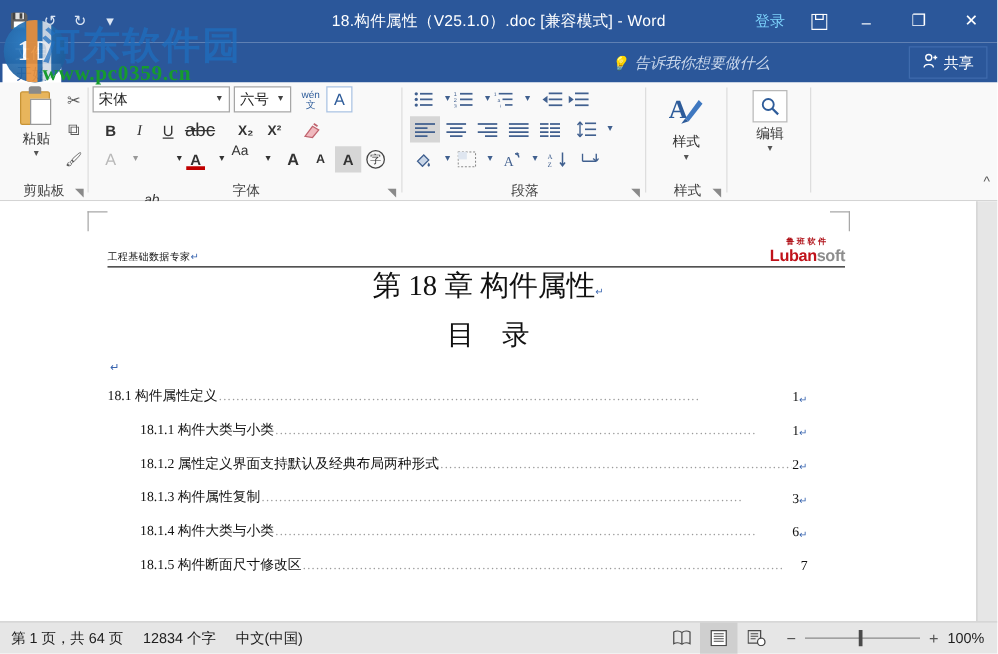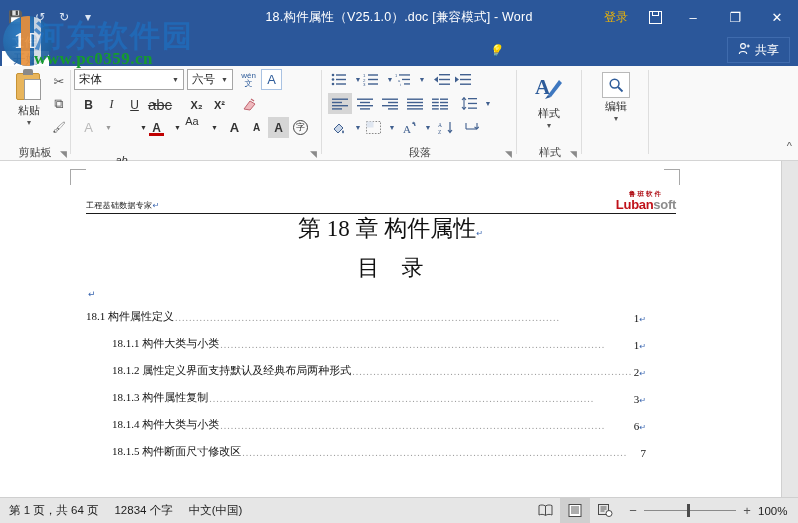--- a/index.html
+++ b/index.html
@@ -29,21 +29,21 @@
     position: absolute; left: 0; top: 0; width: 798px; height: 34px;
     display: flex; align-items: center; justify-content: center;
     font-size: 12.5px; color: #ffffff; letter-spacing: .2px;
     pointer-events: none;
   }
   .title-right {
     position: absolute; right: 0; top: 0; height: 34px;
     display: flex; align-items: center;
   }
   .signin {
-    font-size: 12px; color: #eab308; padding: 1px 10px; height: 34px;
+    font-size: 12px; color: #7dd3fc; padding: 1px 10px; height: 34px;
     display: flex; align-items: center;
   }
   .ribbon-display {
     width: 34px; height: 34px; display: flex;
     align-items: center; justify-content: center;
   }
   .win-btn {
     width: 42px; height: 34px; display: flex;
     align-items: center; justify-content: center;
     color: #fff; font-size: 13px;
@@ -333,20 +333,21 @@
       <div class="tab">插入</div>
       <div class="tab">设计</div>
       <div class="tab">布局</div>
       <div class="tab">引用</div>
       <div class="tab">邮件</div>
       <div class="tab">审阅</div>
       <div class="tab">视图</div>
     </div>
     <div class="tellme">
       <span class="bulb">💡</span>
+      <span>告诉我你想要做什么</span>
     </div>
     <div class="share-btn">
       <span>
         <svg width="13" height="13" viewBox="0 0 13 13" aria-hidden="true">
           <circle cx="5" cy="4" r="2.4" fill="none" stroke="#ffffff" stroke-width="1.1"></circle>
           <path d="M1.3 12 C1.3 8.6 8.7 8.6 8.7 12" fill="none" stroke="#ffffff" stroke-width="1.1"></path>
           <path d="M10.2 2.4 v3.2 M8.6 4 h3.2" stroke="#ffffff" stroke-width="1.1"></path>
         </svg>
       </span>
       <span>共享</span>
@@ -420,20 +421,21 @@
         <div class="fbtn" style="left:106px; top:44px; width:24px; font-size:11px;">Aa</div>
         <div class="fbtn" style="left:130px; top:51px; width:10px; font-size:7px;">▼</div>
 
         <div class="fbtn" style="left:150px; top:51px; font-size:13px; font-weight:bold;">A</div>
         <div class="fbtn" style="left:172px; top:51px; font-size:10px; font-weight:bold;">A</div>
         <div class="fbtn sel" style="left:194px; top:51px; font-size:12px; font-weight:bold;">A</div>
         <div class="fbtn" style="left:216px; top:51px; font-size:11px;">
           <span style="border:1px solid #444; border-radius:50%; padding:0 2px; font-size:9px;">字</span>
         </div>
       </div>
+      <div class="grp-label">字体</div>
       <div class="dlg-launch">◥</div>
     </div>
     <div class="grp-sep" style="left:321px;"></div>
 
     <div class="grp" style="left:325px; width:190px;">
       <div class="grp-body">
         <div class="pbtn" style="left:3px; top:3px;">
           <svg width="16" height="13" viewBox="0 0 16 13" aria-hidden="true">
             <circle cx="2" cy="2" r="1.3" fill="#41608f"></circle>
               <rect x="5" y="1.3" width="10" height="1.4" fill="#41608f"></rect>

